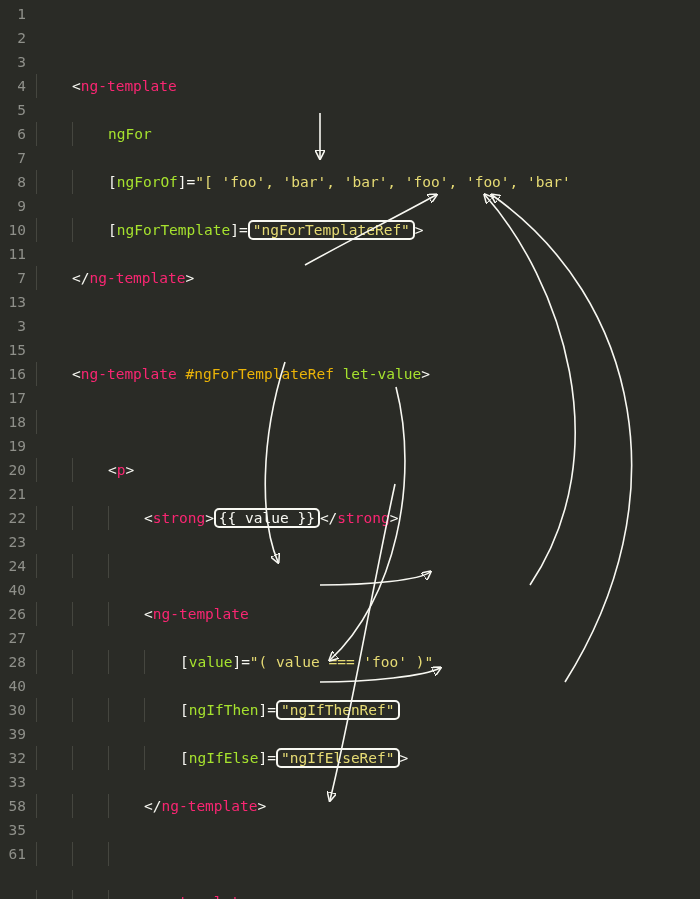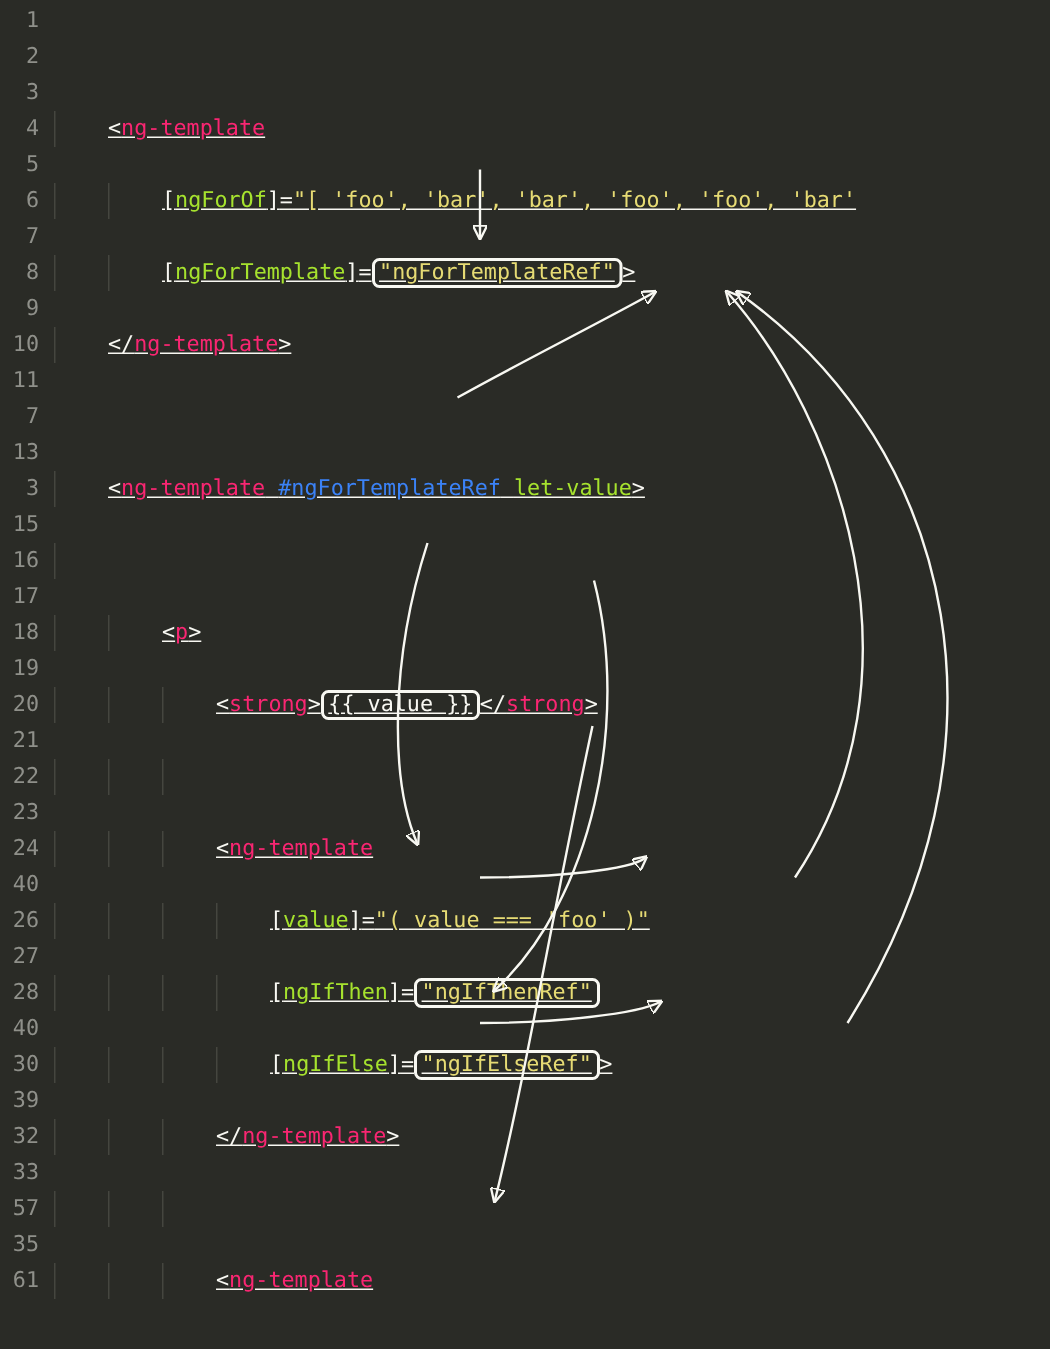--- a/index.html
+++ b/index.html
@@ -27,34 +27,34 @@
     flex-shrink: 0;
     padding-top: 2px;
   }
   .gutter div { height: 24px; }
   .code {
     flex: 1;
     white-space: pre;
     padding-top: 2px;
     position: relative;
   }
-  .line { height: 24px; position: relative; text-decoration: underline; }
+  .line { height: 24px; position: relative; }
   .indent-guide {
     display: inline-block;
     border-left: 1px solid #45463f;
     height: 24px;
     vertical-align: top;
   }
   .w1 { width: 36px; } 
   
   
   .punct { color: #f8f8f2; }     
   .tag   { color: #f92672; }     
   .attr  { color: #a6e22e; }     
-  .ref   { color: #3b82f6; }     
+  .ref   { color: #eab308; }     
   .str   { color: #e6db74; }     
   .text  { color: #f8f8f2; }
   
   .boxed {
     border: 2px solid #f8f8f2;
     border-radius: 5px;
     padding: 0 3px;
   }
   
   svg.arrows {
@@ -101,28 +101,29 @@
     <div>24</div>
     <div>40</div>
     <div>26</div>
     <div>27</div>
     <div>28</div>
     <div>40</div>
     <div>30</div>
     <div>39</div>
     <div>32</div>
     <div>33</div>
-    <div>57</div>
+    <div>58</div>
     <div>35</div>
     <div>61</div>
   </div>
 
   <div class="code">
 <div class="line"></div>
 <div class="line"><span class="indent-guide w1"> </span><span class="punct">&lt;</span><span class="tag">ng-template</span></div>
+<div class="line"><span class="indent-guide w1"> </span><span class="indent-guide w1"> </span><span class="attr">ngFor</span></div>
 <div class="line"><span class="indent-guide w1"> </span><span class="indent-guide w1"> </span><span class="punct">[</span><span class="attr">ngForOf</span><span class="punct">]</span><span class="punct">=</span><span class="str">"[ 'foo', 'bar', 'bar', 'foo', 'foo', 'bar'</span></div>
 <div class="line"><span class="indent-guide w1"> </span><span class="indent-guide w1"> </span><span class="punct">[</span><span class="attr">ngForTemplate</span><span class="punct">]</span><span class="punct">=</span><span class="boxed"><span class="str">"ngForTemplateRef"</span></span><span class="punct">&gt;</span></div>
 <div class="line"><span class="indent-guide w1"> </span><span class="punct">&lt;/</span><span class="tag">ng-template</span><span class="punct">&gt;</span></div>
 <div class="line"></div>
 <div class="line"><span class="indent-guide w1"> </span><span class="punct">&lt;</span><span class="tag">ng-template</span><span> </span><span class="ref">#ngForTemplateRef</span><span> </span><span class="attr">let-value</span><span class="punct">&gt;</span></div>
 <div class="line"><span class="indent-guide w1"> </span></div>
 <div class="line"><span class="indent-guide w1"> </span><span class="indent-guide w1"> </span><span class="punct">&lt;</span><span class="tag">p</span><span class="punct">&gt;</span></div>
 <div class="line"><span class="indent-guide w1"> </span><span class="indent-guide w1"> </span><span class="indent-guide w1"> </span><span class="punct">&lt;</span><span class="tag">strong</span><span class="punct">&gt;</span><span class="boxed"><span class="text">{{ value }}</span></span><span class="punct">&lt;/</span><span class="tag">strong</span><span class="punct">&gt;</span></div>
 <div class="line"><span class="indent-guide w1"> </span><span class="indent-guide w1"> </span><span class="indent-guide w1"> </span></div>
 <div class="line"><span class="indent-guide w1"> </span><span class="indent-guide w1"> </span><span class="indent-guide w1"> </span><span class="punct">&lt;</span><span class="tag">ng-template</span></div>

